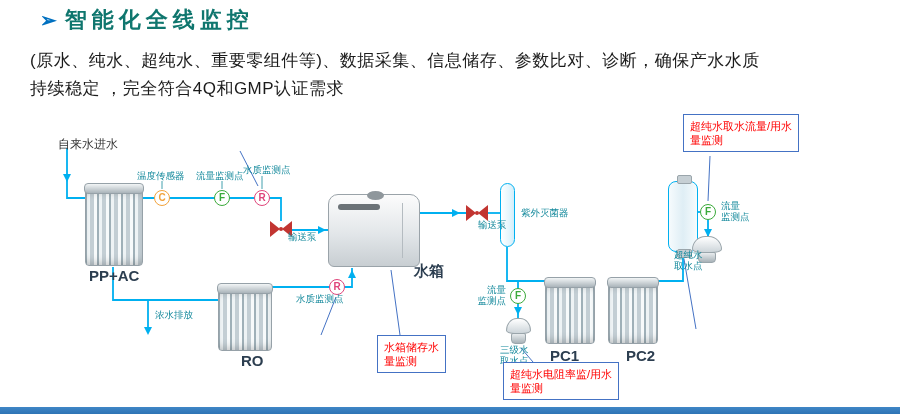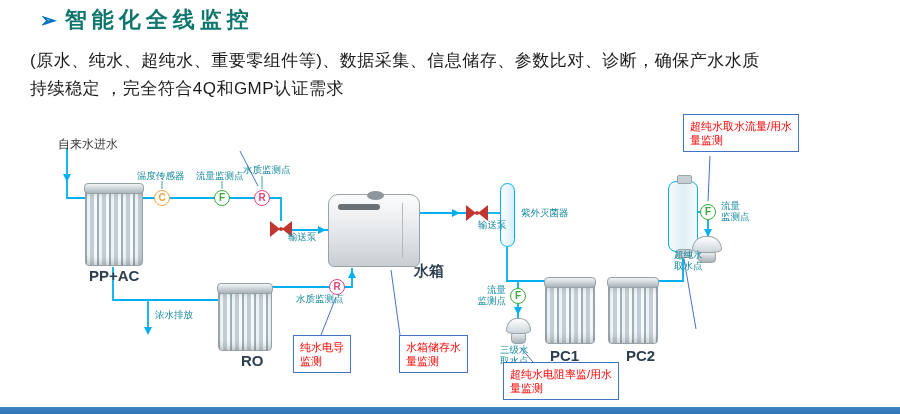--- a/index.html
+++ b/index.html
@@ -181,21 +181,19 @@
 取水点</div>
 
   <div class="elabel" style="left:89px;  top:267px;">PP+AC</div>
   <div class="elabel" style="left:241px; top:352px;text-align:center;">RO</div>
   <div class="elabel" style="left:414px; top:262px;">水箱</div>
   <div class="elabel" style="left:550px; top:347px;">PC1</div>
   <div class="elabel" style="left:626px; top:347px;">PC2</div>
 
   <div class="callout" style="left:683px; top:114px;">超纯水取水流量/用水
 量监测</div>
-  <div class="callout" style="left:293px; top:335px;">纯水电导
-监测</div>
-  <div class="callout" style="left:377px; top:335px;margin-left:22px;">水箱储存水
+  <div class="callout" style="left:377px; top:335px;">水箱储存水
 量监测</div>
   <div class="callout" style="left:503px; top:362px;">超纯水电阻率监/用水
 量监测</div>
 
   <div class="bottom-bar"></div>
 </div>
 
 </body></html>

